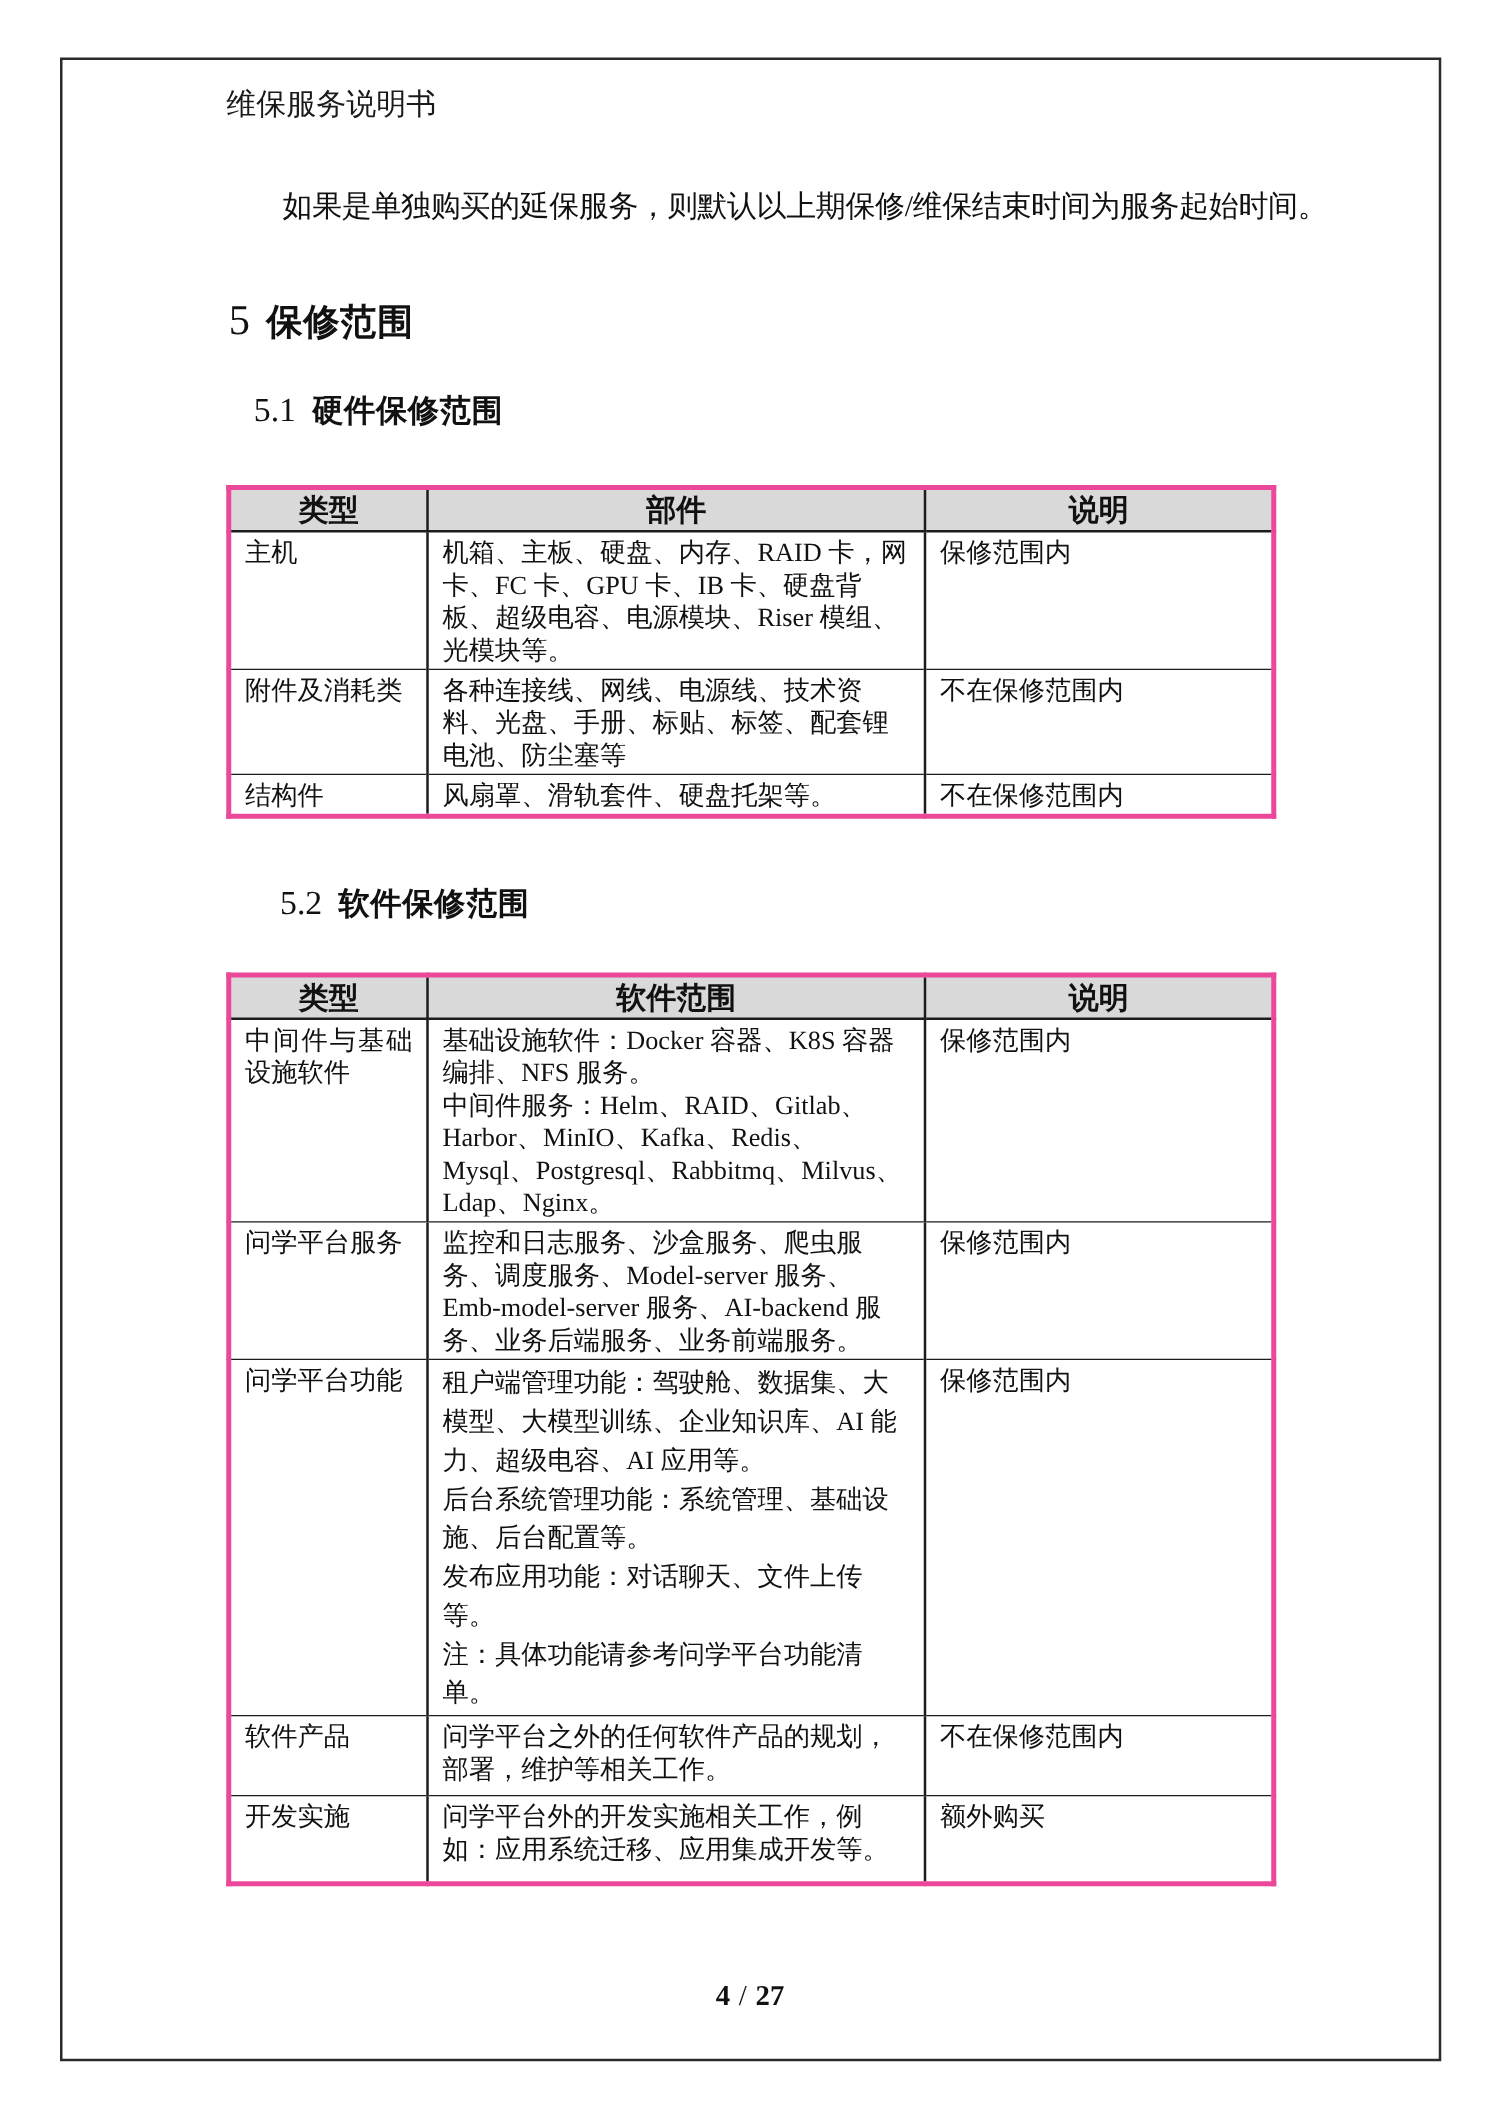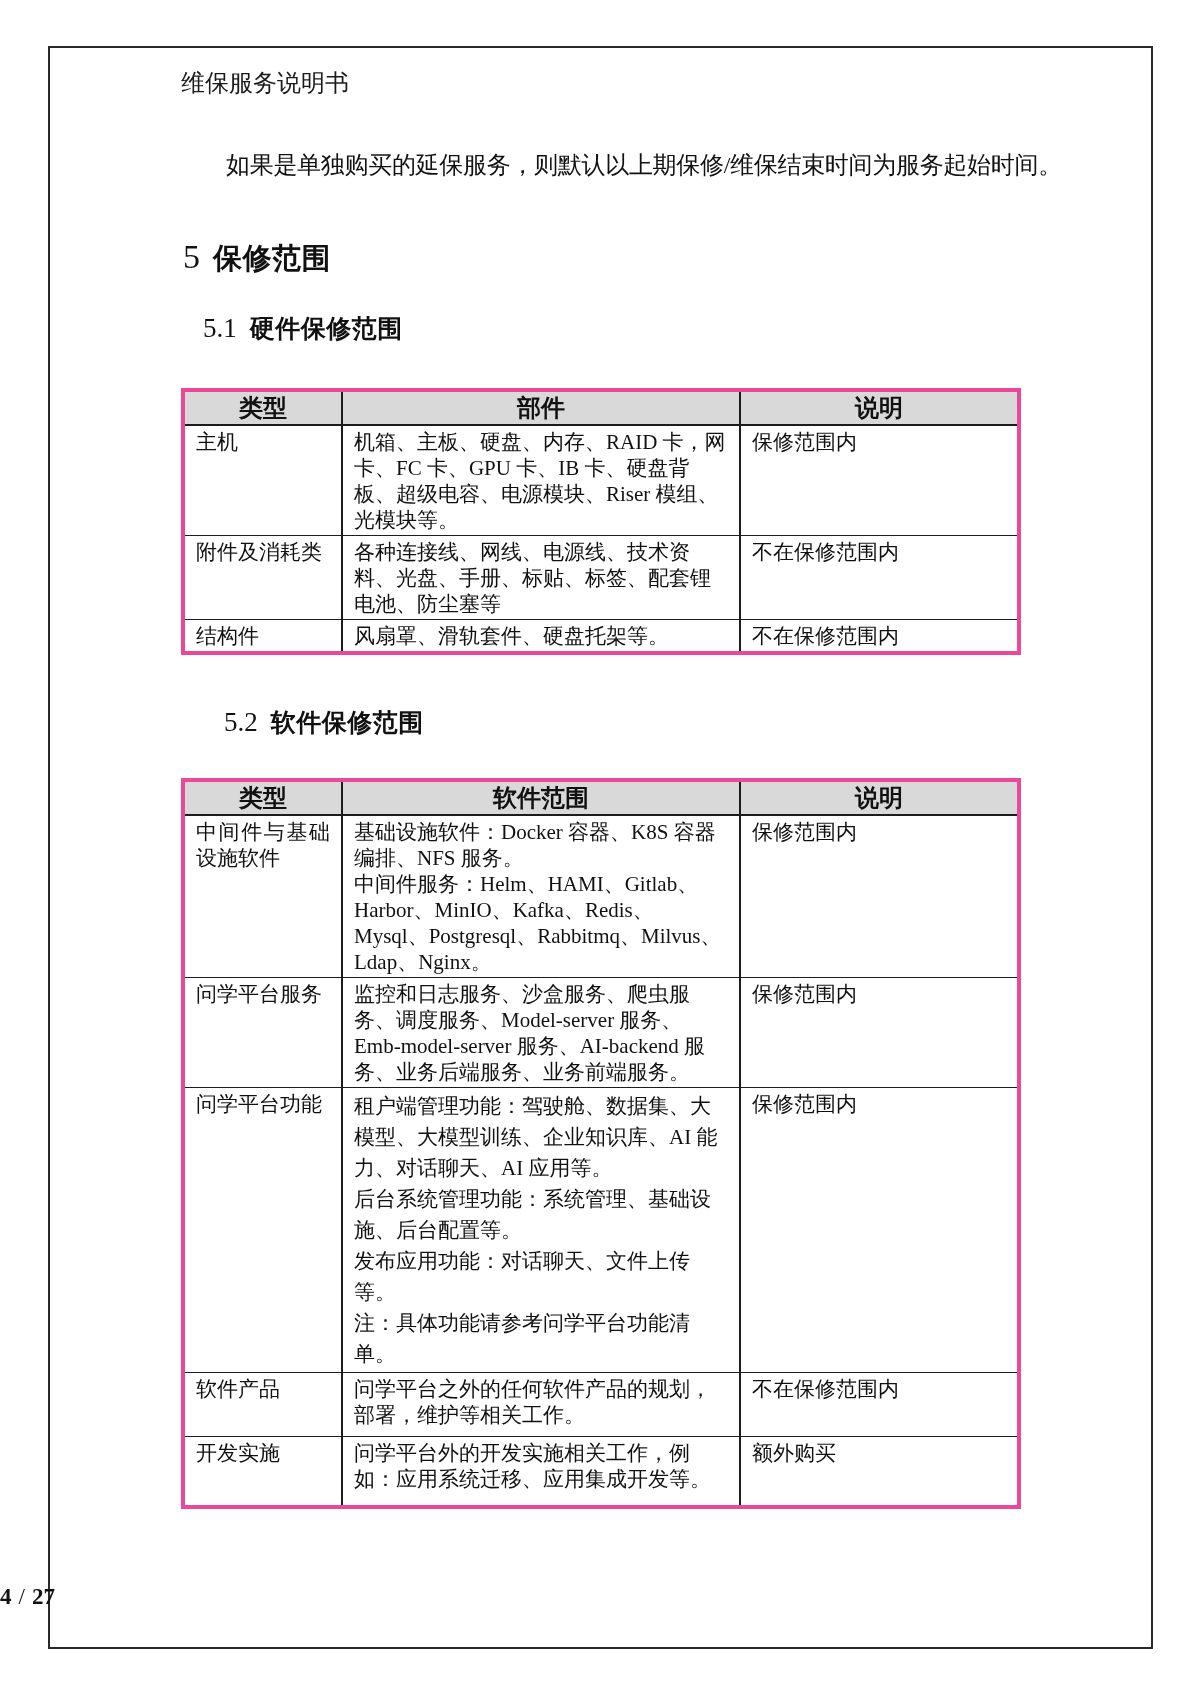--- a/index.html
+++ b/index.html
@@ -74,20 +74,21 @@
     padding: 3px 11px 2px 11px;
     line-height: 26px;
   }
   .doc-table td p { margin: 0; }
   .justify-cjk { text-align: justify; text-justify: inter-character; }
   .lh-wide td.scope-cell { line-height: 31px; }
 
   .page-footer {
     position: absolute;
     top: 1584px; left: 0; width: 1200px;
+    text-align: center;
     font-weight: 700;
     font-size: 23px;
   }
   .page-footer .sep { font-weight: 400; margin: 0 7px; }
 </style>
 </head>
 <body>
 
 <div class="frame"></div>
 
@@ -149,35 +150,35 @@
   <tbody>
       <tr style="height:30px">
     <th>类型</th>
     <th>软件范围</th>
     <th>说明</th>
   </tr>
   <tr style="height:160px">
     <td class="justify-cjk">中间件与基础设施软件</td>
     <td class="scope-cell">
       <p>基础设施软件：Docker 容器、K8S 容器编排、NFS 服务。</p>
-      <p>中间件服务：Helm、HAMI、Gitlab、Harbor、MinIO、Kafka、Redis、Mysql、Postgresql、Rabbitmq、Milvus、Ldap、Nginx。</p>
+      <p>中间件服务：Helm、RAID、Gitlab、Harbor、MinIO、Kafka、Redis、Mysql、Postgresql、Rabbitmq、Milvus、Ldap、Nginx。</p>
     </td>
     <td>保修范围内</td>
   </tr>
   <tr style="height:106px">
     <td>问学平台服务</td>
     <td class="scope-cell">
       <p>监控和日志服务、沙盒服务、爬虫服务、调度服务、Model-server 服务、Emb-model-server 服务、AI-backend 服务、业务后端服务、业务前端服务。</p>
     </td>
     <td>保修范围内</td>
   </tr>
   <tr style="height:221px" class="lh-wide">
     <td>问学平台功能</td>
     <td class="scope-cell">
-      <p>租户端管理功能：驾驶舱、数据集、大模型、大模型训练、企业知识库、AI 能力、对话聊天、AI 应用等。</p>
+      <p>租户端管理功能：驾驶舱、数据集、大模型、大模型训练、企业知识库、AI 能力、超级电容、AI 应用等。</p>
       <p>后台系统管理功能：系统管理、基础设施、后台配置等。</p>
       <p>发布应用功能：对话聊天、文件上传等。</p>
       <p>注：具体功能请参考问学平台功能清单。</p>
     </td>
     <td>保修范围内</td>
   </tr>
   <tr style="height:64px">
     <td>软件产品</td>
     <td class="scope-cell">
       <p>问学平台之外的任何软件产品的规划，部署，维护等相关工作。</p>

